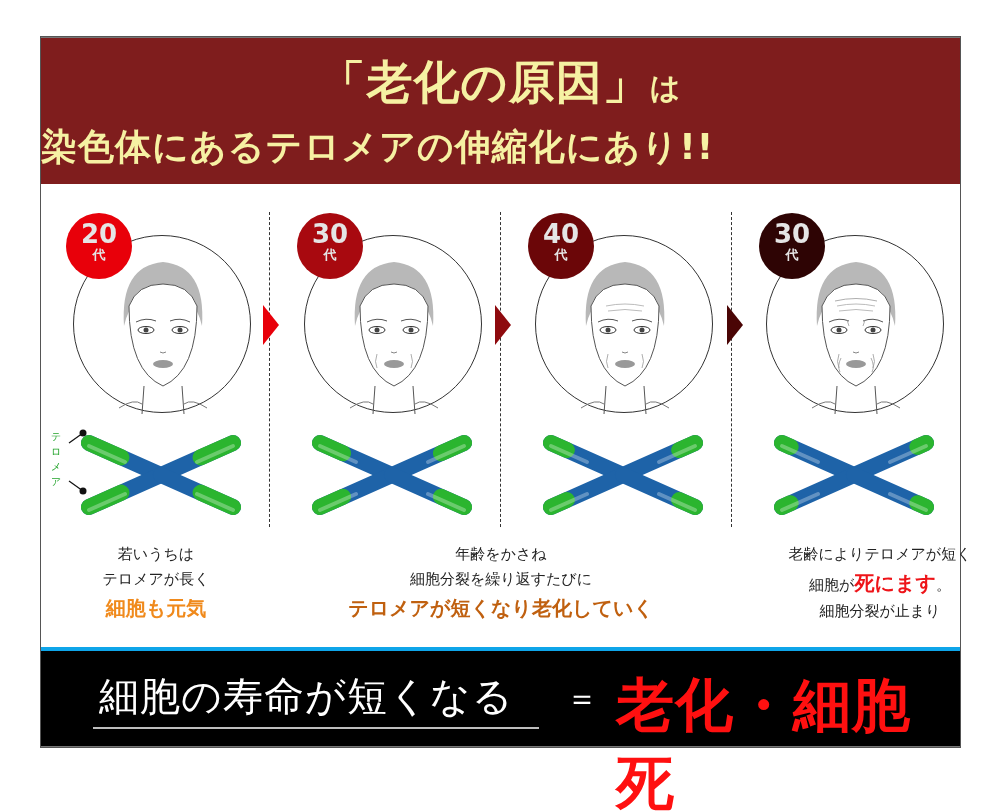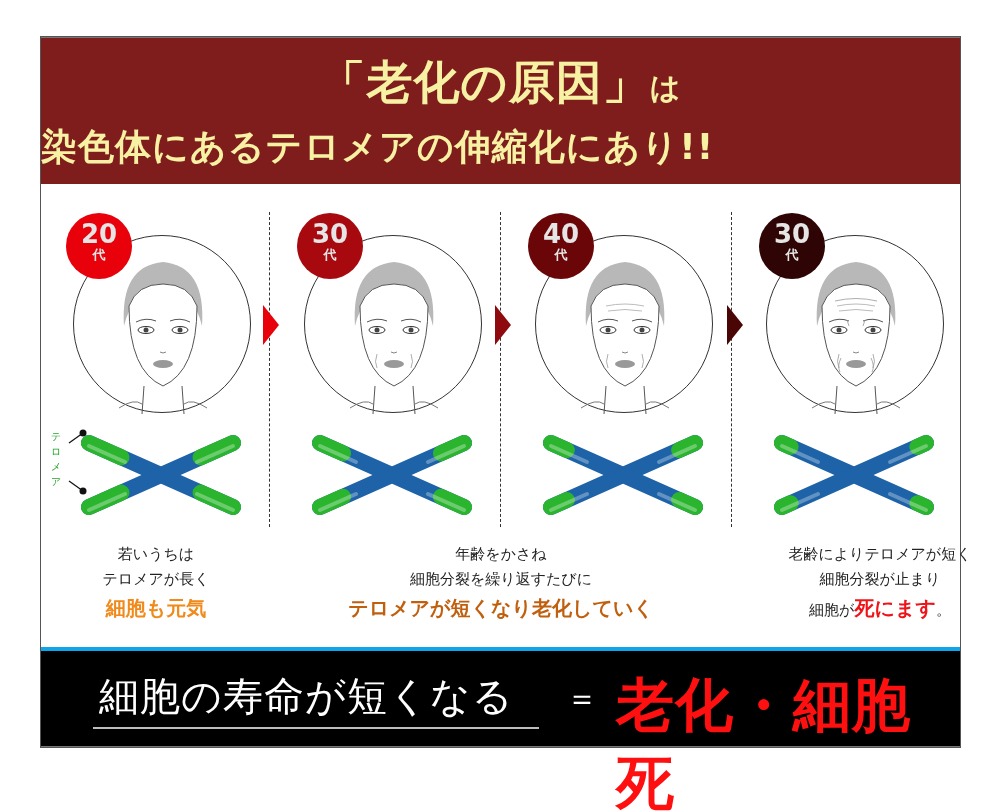--- a/index.html
+++ b/index.html
@@ -227,24 +227,24 @@
     <div>細胞分裂を繰り返すたびに</div>
     <div class="emph" id="emph-middle" style="color: rgb(192, 96, 15);">テロメアが短くなり老化していく</div>
   </div>
   <div class="caption" style="left:20px;width:190px;">
     <div>若いうちは</div>
     <div>テロメアが長く</div>
     <div class="emph" id="emph-young" style="color: rgb(240, 138, 28);">細胞も元気</div>
   </div>
   <div class="caption" style="left:724px;width:230px;">
     <div>老齢によりテロメアが短く</div>
-    <div>細胞分裂が止まり</div>
     <div>
       <span>細胞が</span><span class="emph" id="emph-old" style="color: rgb(238, 20, 25);">死にます</span><span>。</span>
     </div>
+    <div>細胞分裂が止まり</div>
   </div>
 
   <div class="footer">
     <div class="left">細胞の寿命が短くなる</div>
     <div class="underline"></div>
     <div class="eq">＝</div>
     <div class="right" id="footer-right" style="color: rgb(255, 16, 16);">老化・細胞死</div>
   </div>
 </div>
 

